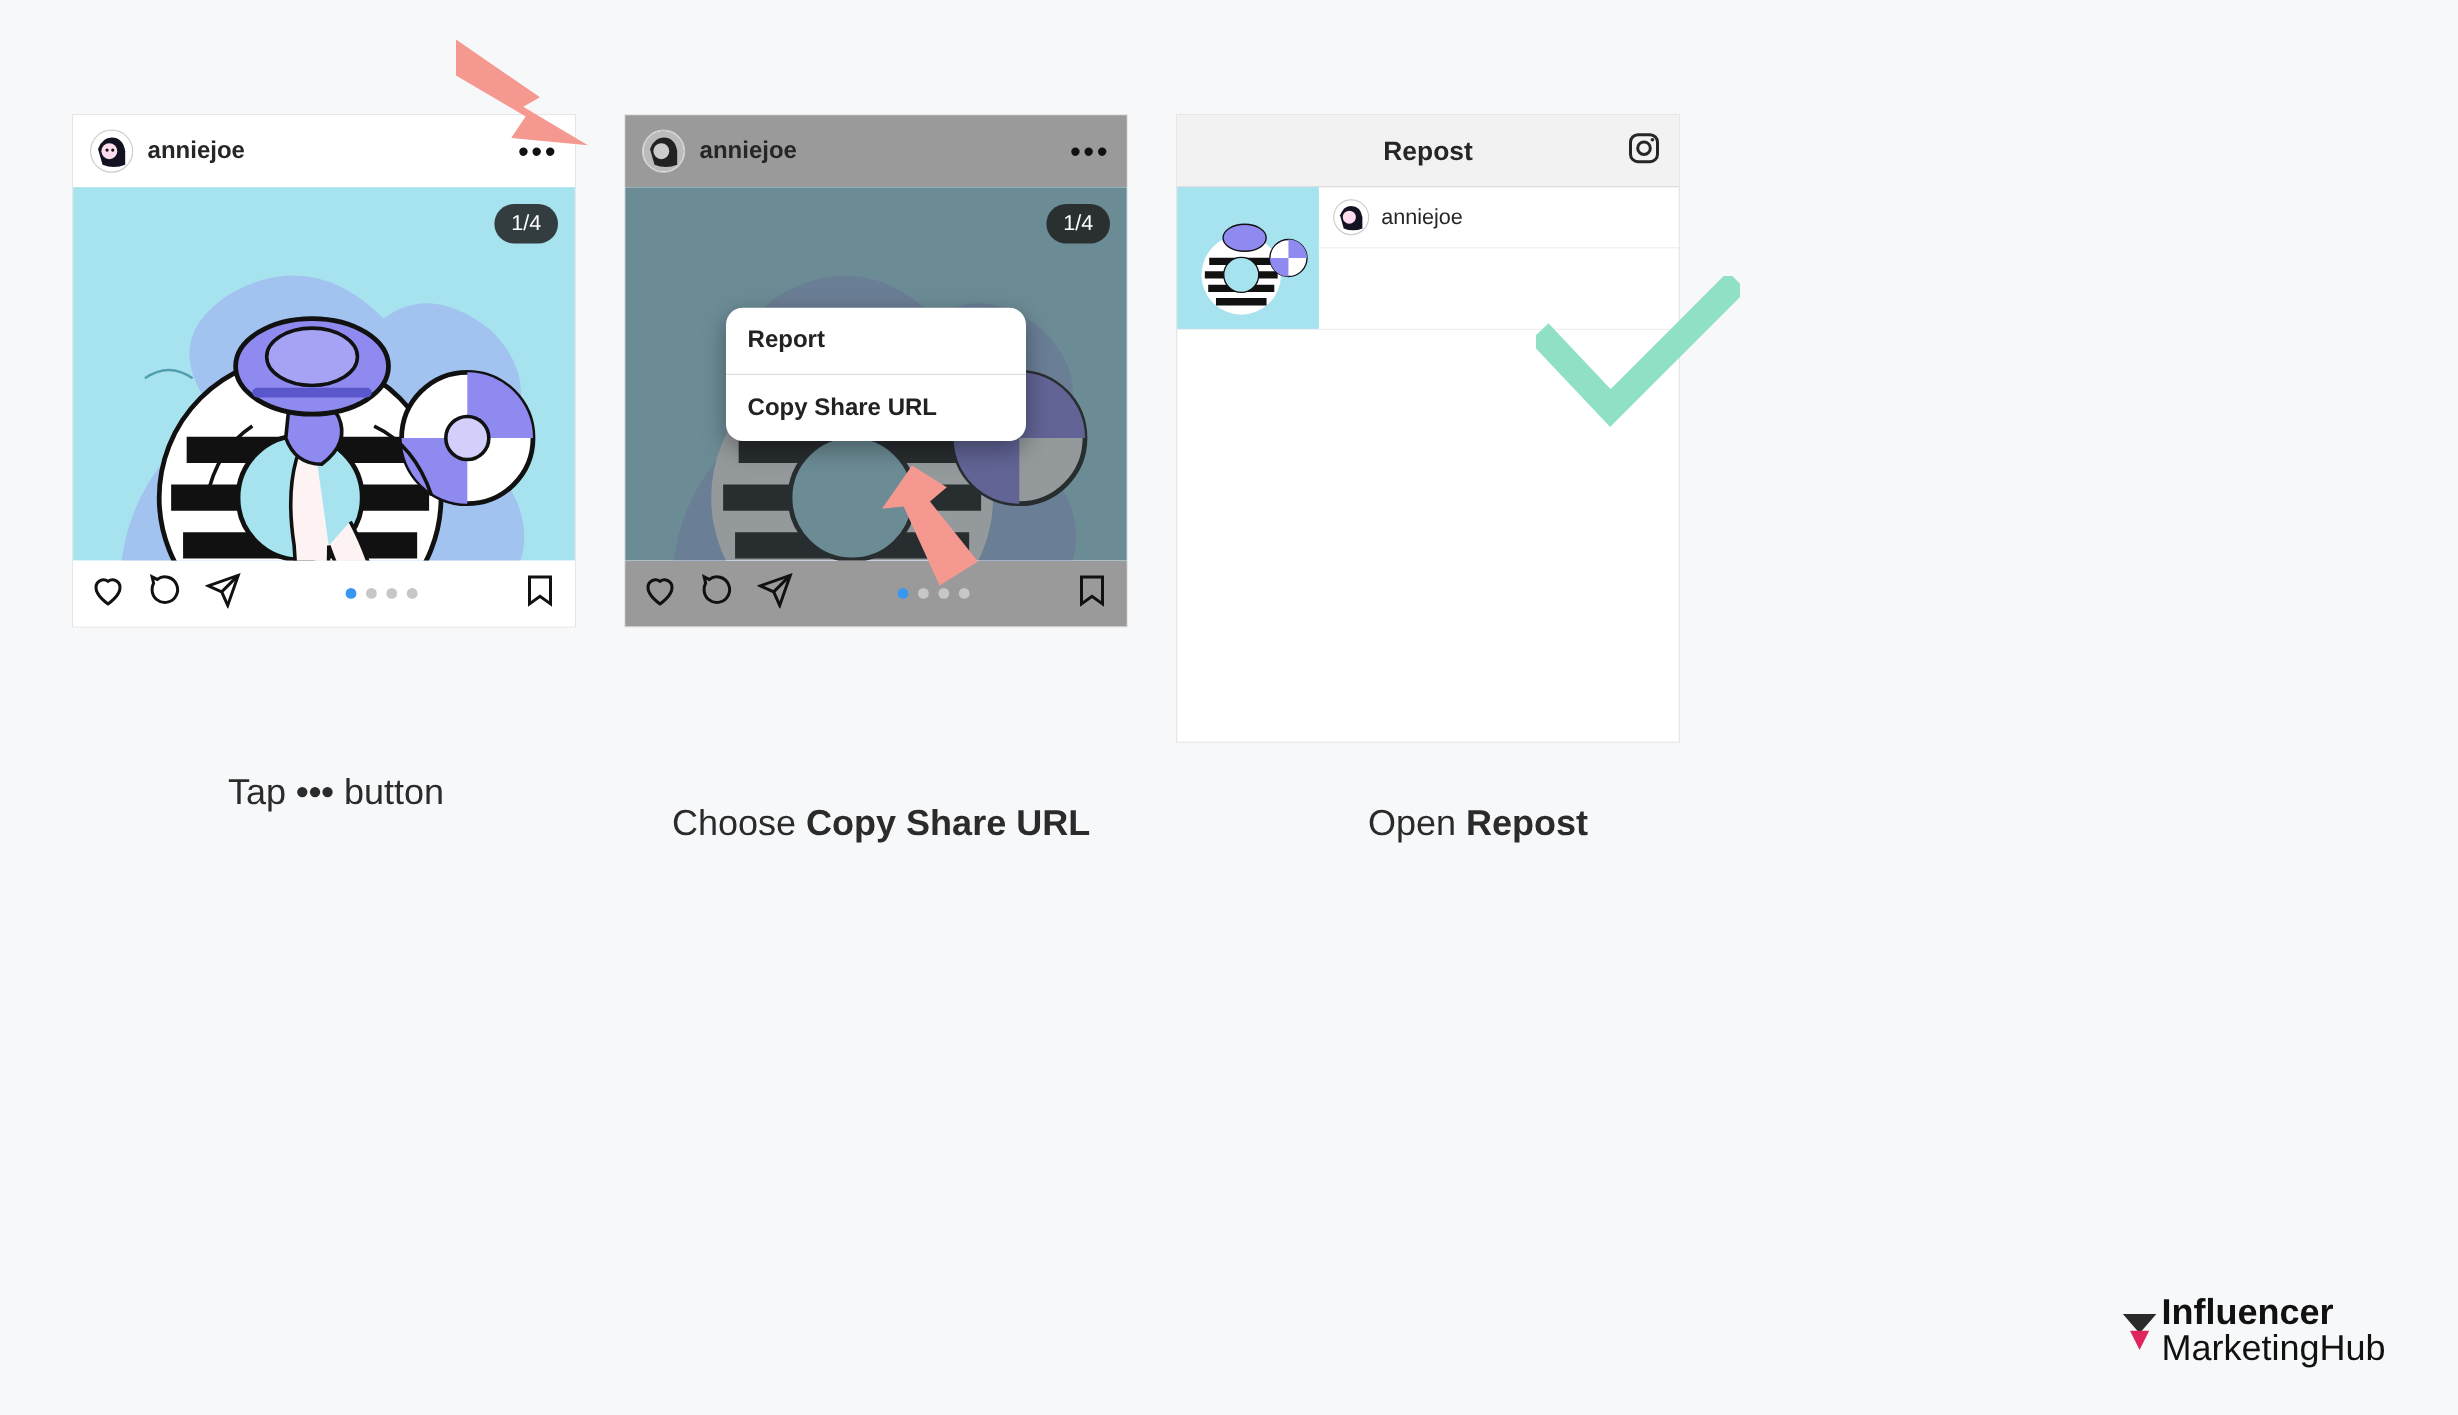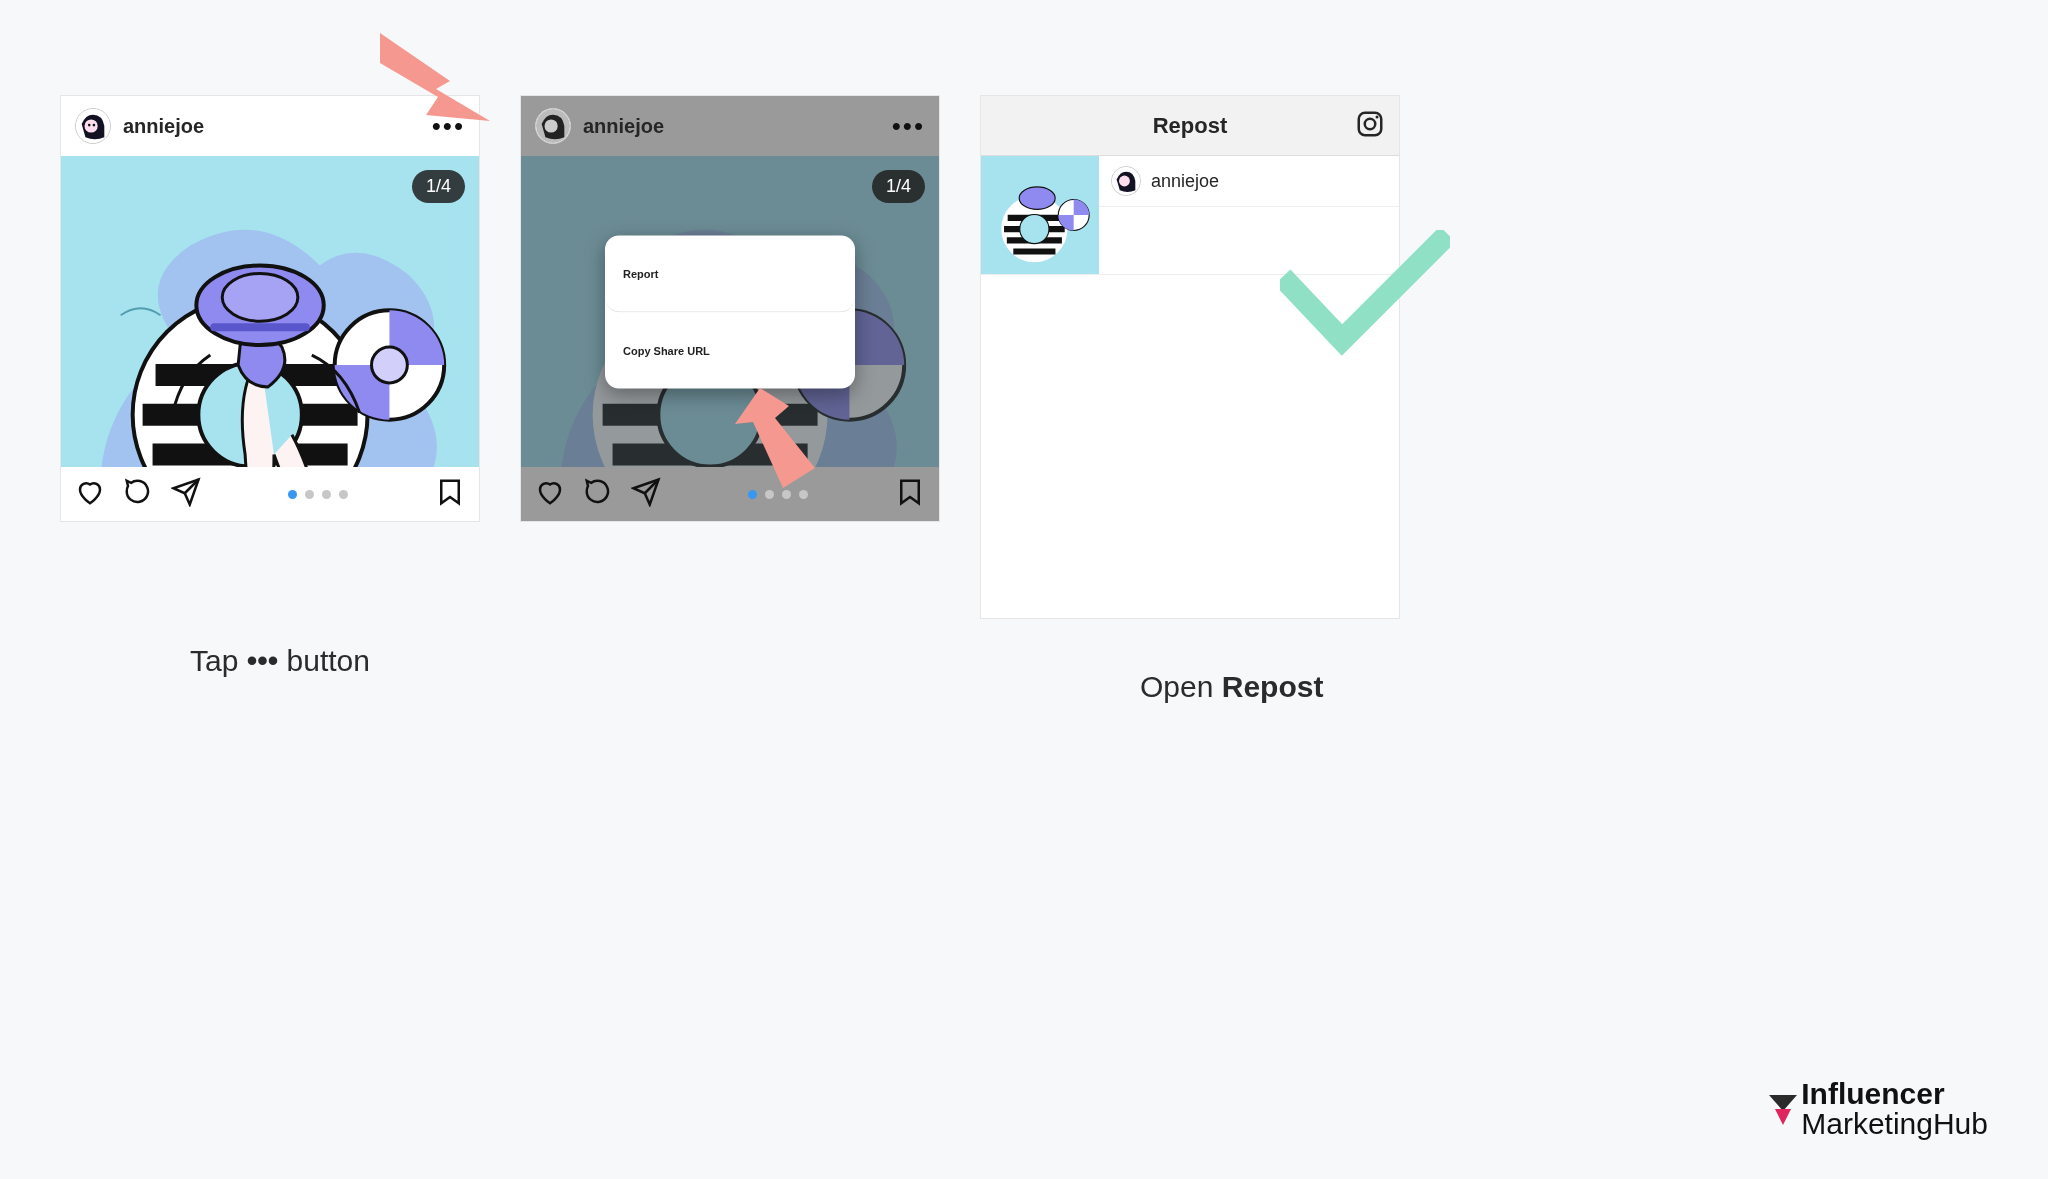--- a/index.html
+++ b/index.html
@@ -64,21 +64,21 @@
 
   
   .scene { position: absolute; inset: 0; }
 
   
   .sheet {
     position: absolute; left: 50%; top: 50%; transform: translate(-50%,-50%);
     width: 250px; background: #fff; border-radius: 14px; overflow: hidden;
     box-shadow: 0 6px 20px rgba(0,0,0,.35); z-index: 5;
   }
-  .sheet .row { padding: 32px 18px; font-size: 11px; font-weight: 600; color: #222; border-bottom: 1px solid #ddd; cursor: pointer; border-radius: 15px; }
+  .sheet .row { padding: 16px 18px; font-size: 20px; font-weight: 600; color: #222; border-bottom: 1px solid #ddd; cursor: pointer; }
   .sheet .row:last-child { border-bottom: none; }
 
   
   .repost { position: absolute; width: 420px; background: #fff; border: 1px solid #e6e6e6; }
   .repost-head {
     height: 60px; background: #f2f2f2; border-bottom: 1px solid #ddd;
     display: flex; align-items: center; justify-content: center; position: relative;
   }
   .repost-title { font-size: 22px; font-weight: 700; color: #262626; }
   .ig-icon { position: absolute; right: 14px; top: 50%; transform: translateY(-50%); }
@@ -304,20 +304,23 @@
   <svg class="arrow2" viewBox="0 0 80 100">
     <polygon points="25,0 0,36 18,34 48,100 80,80 40,30 54,18" fill="#f59890"></polygon>
   </svg>
   <svg class="check" viewBox="0 0 170 130">
     <polyline points="10,55 62,110 160,12" fill="none" stroke="#8fe0c5" stroke-width="22" stroke-linecap="square" stroke-linejoin="miter"></polyline>
   </svg>
 
   <div class="caption" style="left:190px; top:644px;">
     <span>Tap </span><strong>•••</strong><span> button</span>
   </div>
+  <div class="caption" style="left:560px; top:670px;">
+    <span>Choose </span><strong>Copy Share URL</strong>
+  </div>
   <div class="caption" style="left:1100px; top:670px;margin-left:40px;">
     <span>Open </span><strong>Repost</strong>
   </div>
 
   <div class="brand">
     <svg viewBox="0 0 36 36">
       <polygon points="4,4 32,4 18,20" fill="#2b2b2b"></polygon>
       <polygon points="10,18 26,18 18,34" fill="#e0245e"></polygon>
     </svg>
     <div class="brand-text">

